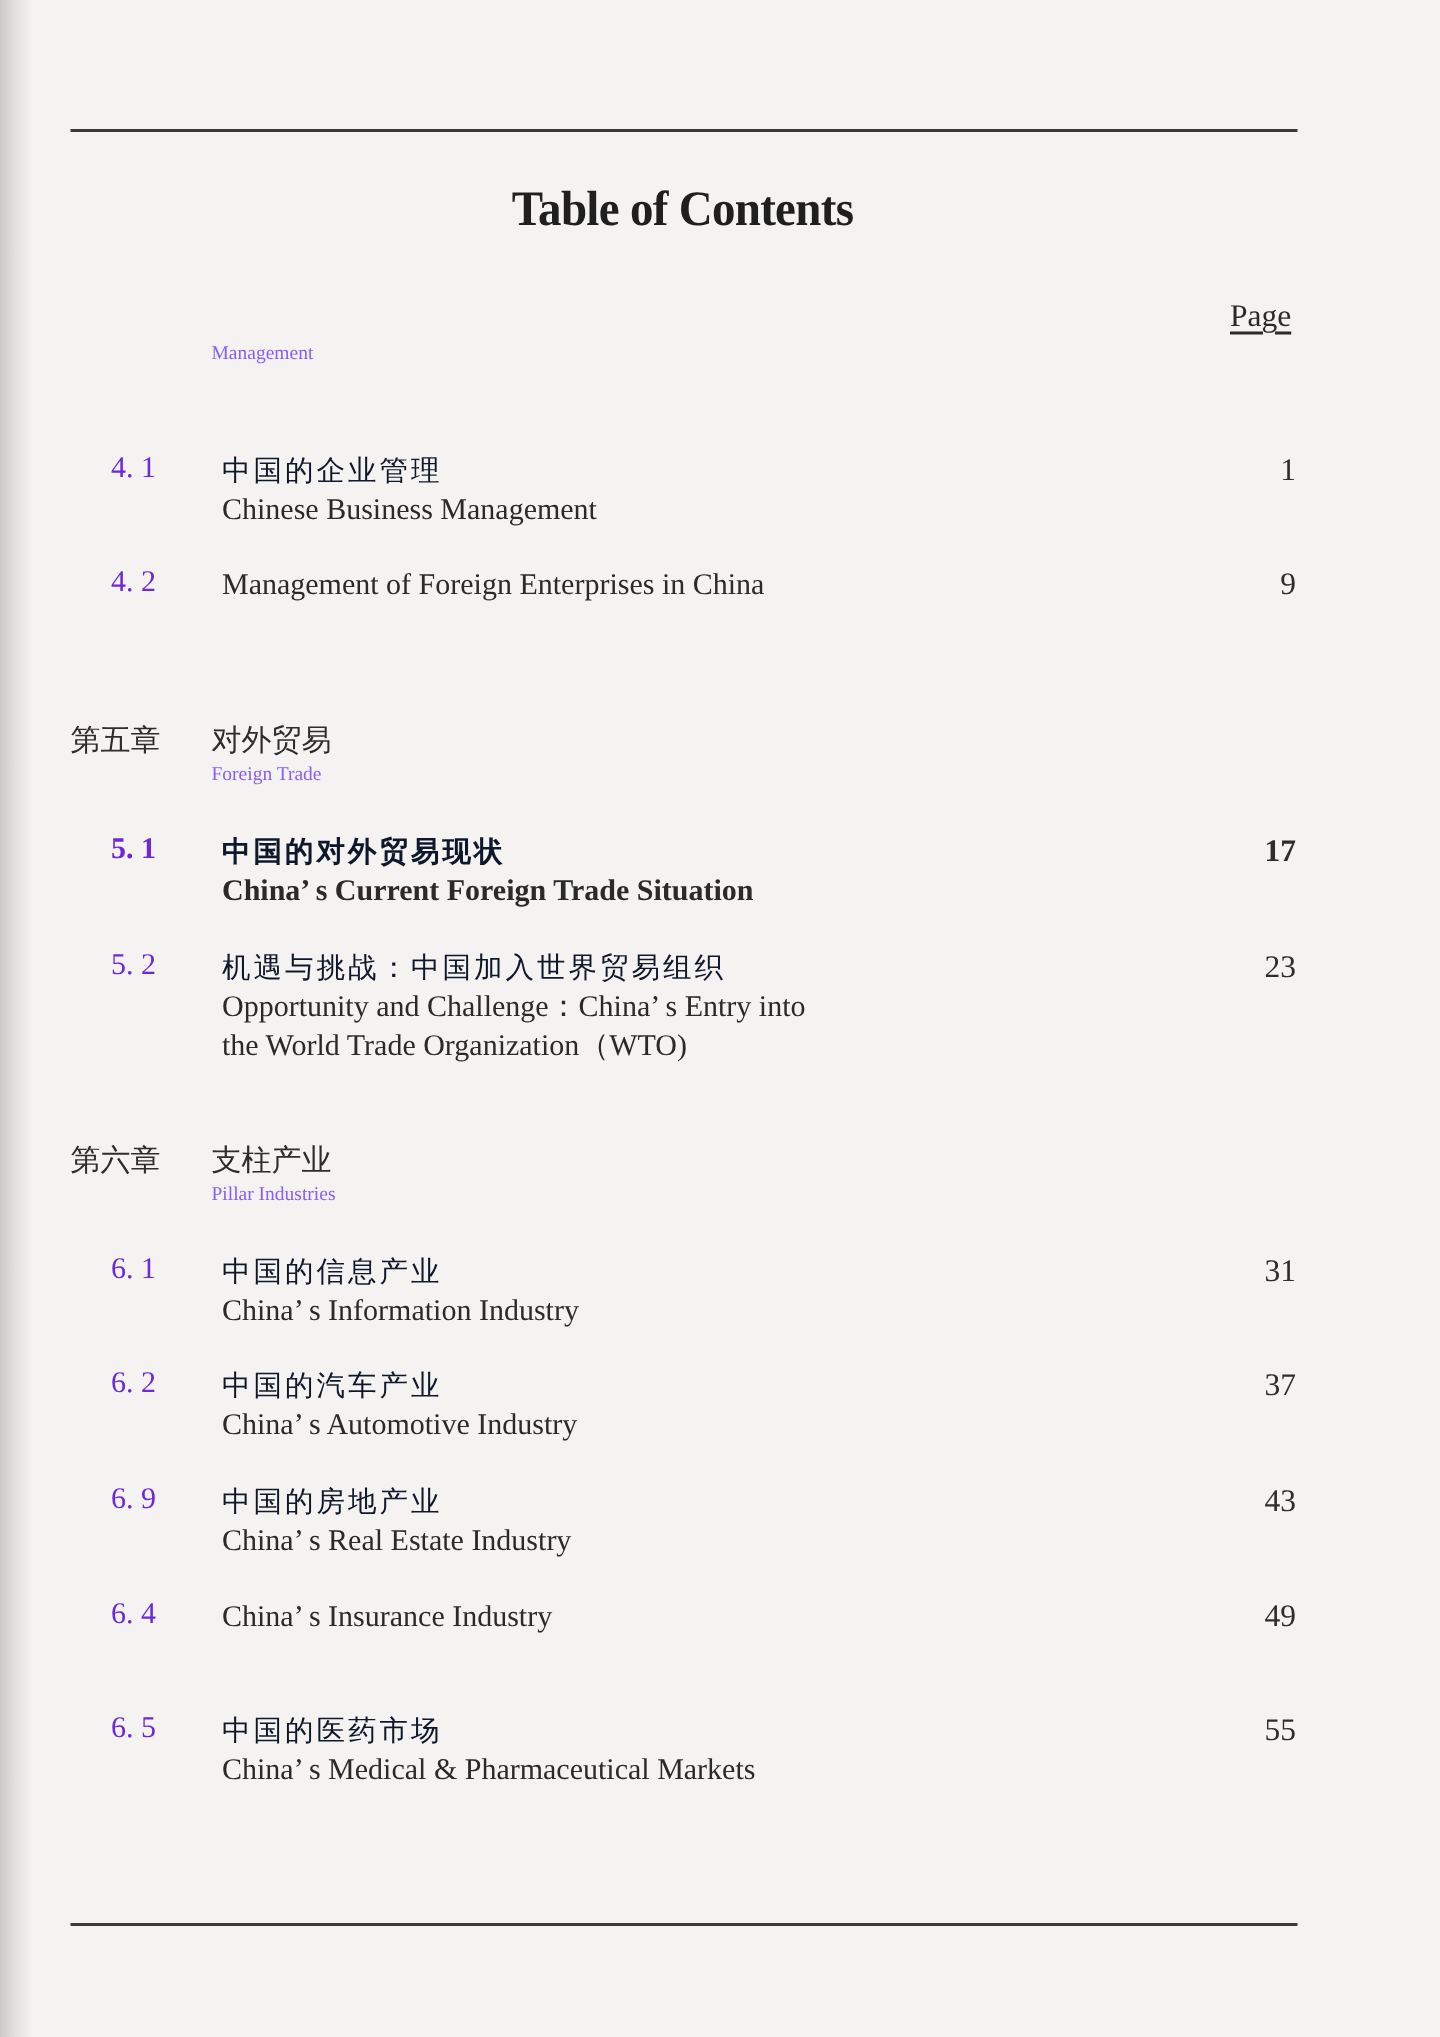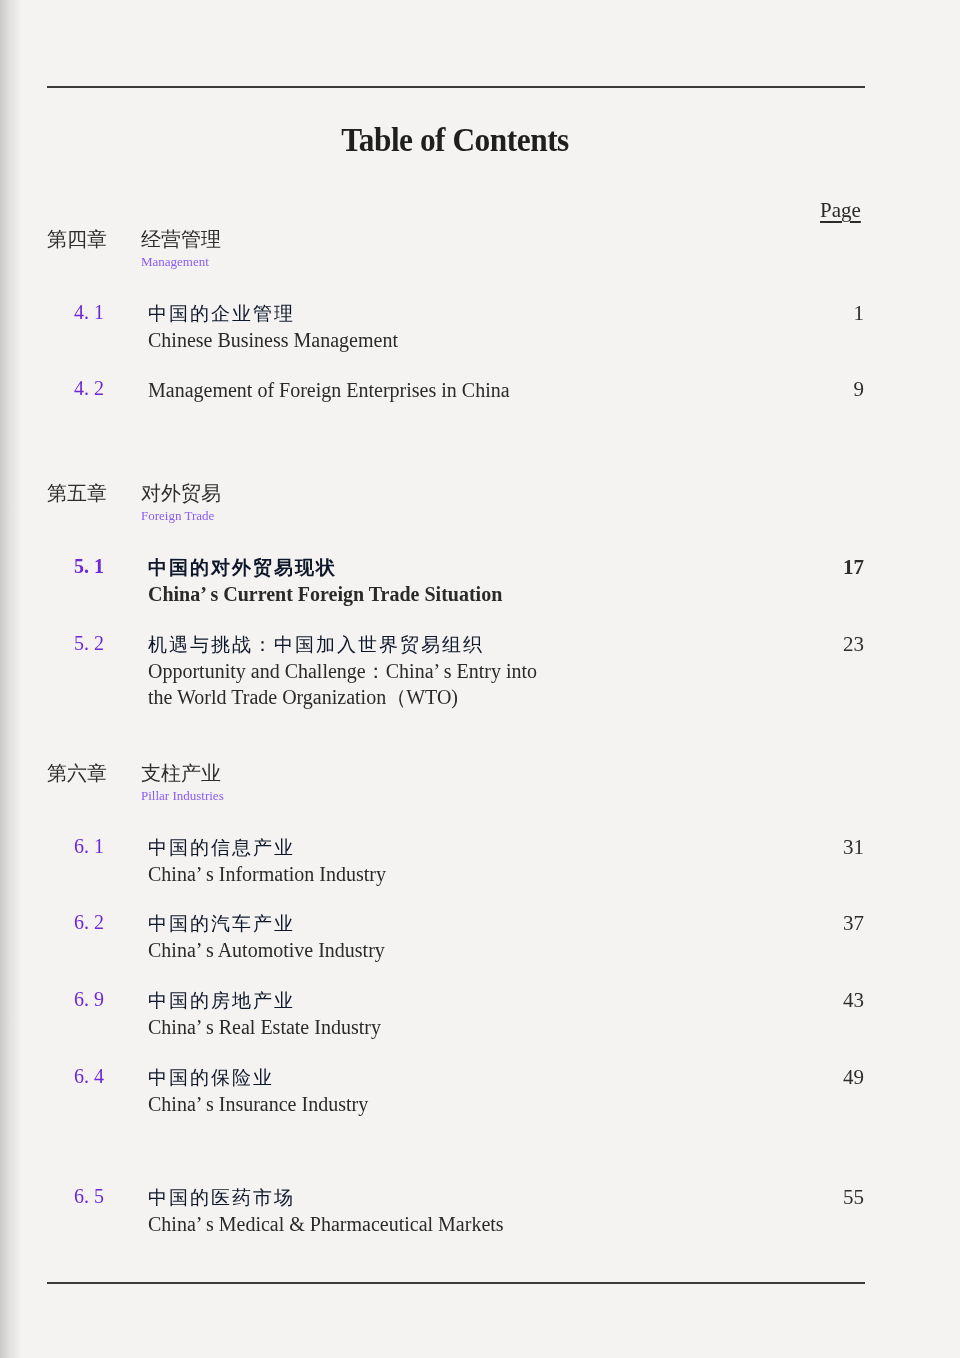--- a/index.html
+++ b/index.html
@@ -38,21 +38,20 @@
 </head>
 <body>
 
 <div class="spine-shadow"></div>
 <div class="rule top"></div>
 
 <div class="title">Table of Contents</div>
 <div class="page-label">Page</div>
 
 <div class="chapter" style="top:226px;">
-  <div class="ch-cn"><span class="num">第四章</span><span>经营管理</span></div>
   <div class="ch-en">Management</div>
 </div>
 
 <div class="entry" style="top:301px;">
   <span class="num">4. 1</span>
   <div class="cn">中国的企业管理</div>
   <div class="en">Chinese Business Management</div>
   <span class="pg">1</span>
 </div>
 
@@ -103,25 +102,24 @@
 
 <div class="entry" style="top:988px;">
   <span class="num">6. 9</span>
   <div class="cn">中国的房地产业</div>
   <div class="en">China’ s Real Estate Industry</div>
   <span class="pg">43</span>
 </div>
 
 <div class="entry" style="top:1065px;">
   <span class="num">6. 4</span>
-  <div class="cn">中国的保险业</div>
   <div class="en">China’ s Insurance Industry</div>
   <span class="pg">49</span>
 </div>
 
-<div class="entry" style="top:1141px;margin-top:44px;">
+<div class="entry" style="top:1141px;">
   <span class="num">6. 5</span>
   <div class="cn">中国的医药市场</div>
   <div class="en">China’ s Medical &amp; Pharmaceutical Markets</div>
   <span class="pg">55</span>
 </div>
 
 <div class="rule bottom"></div>
 
 </body></html>

